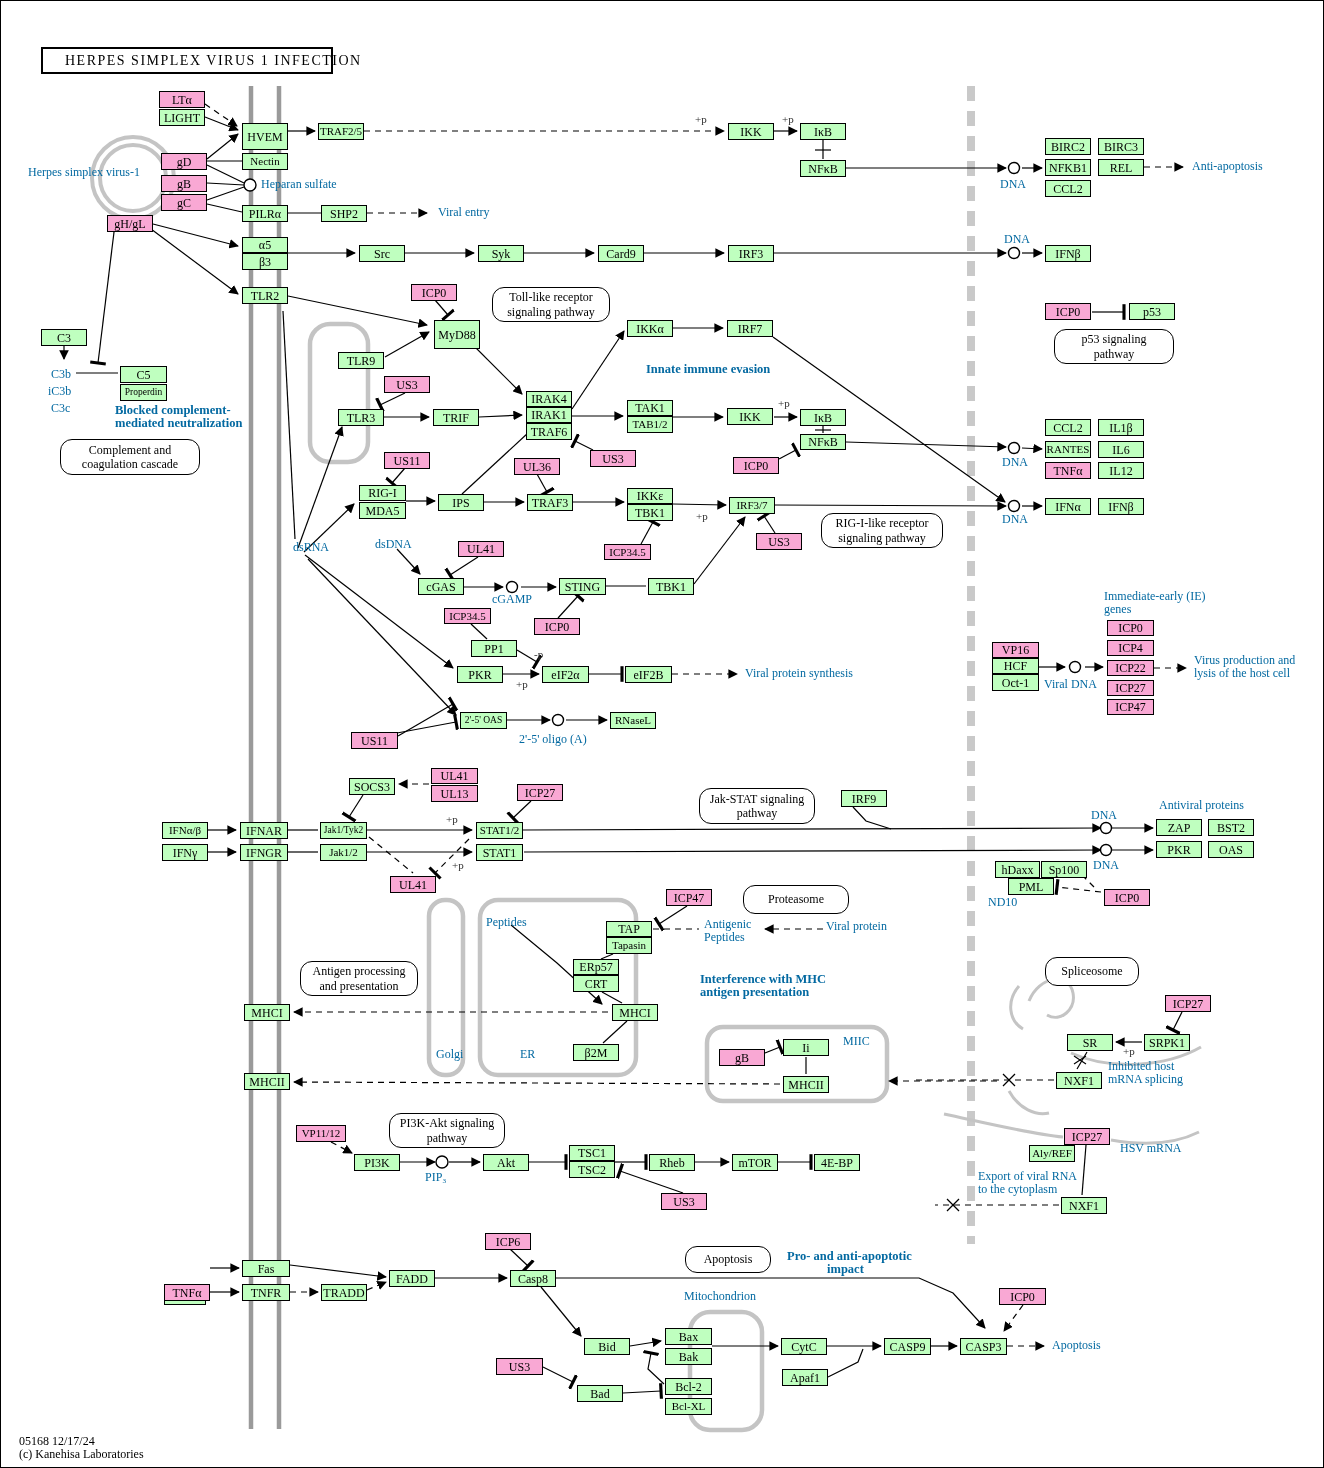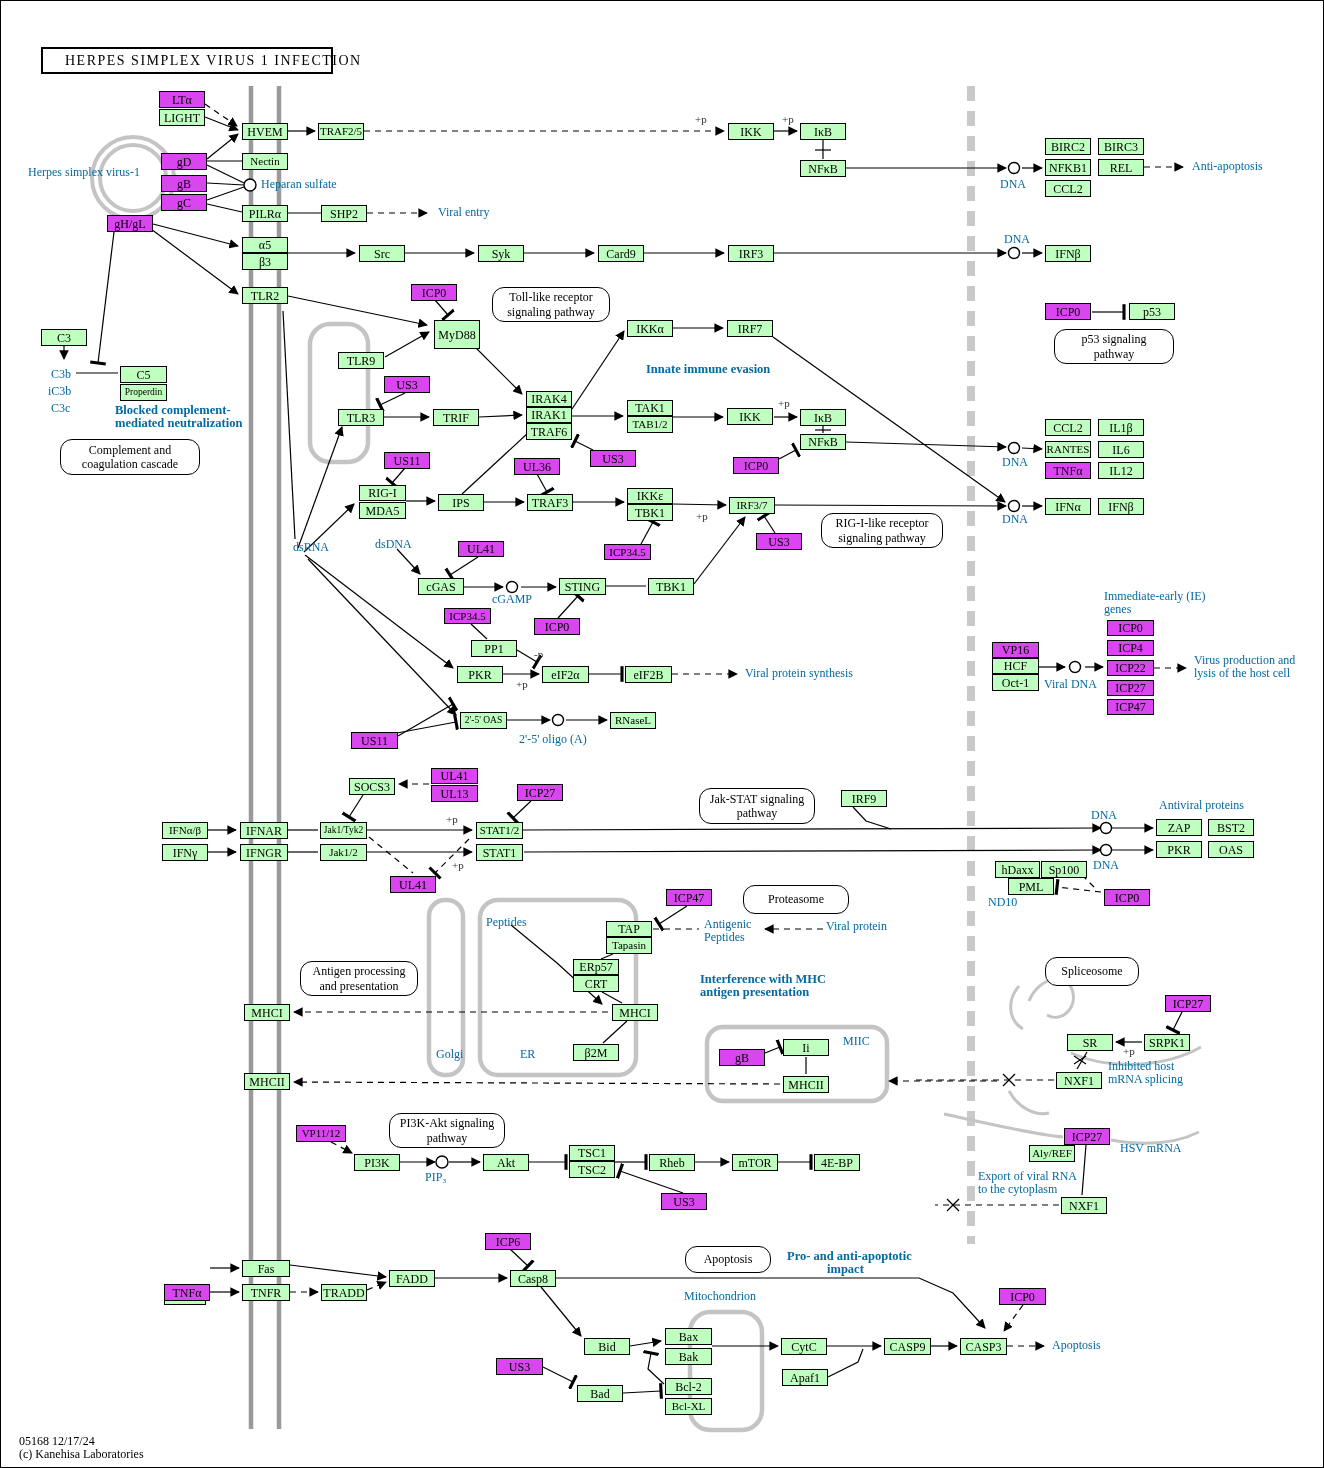--- a/index.html
+++ b/index.html
@@ -5,21 +5,21 @@
   html,body{margin:0;padding:0;background:#fff;}
   #canvas{position:relative;width:1324px;height:1468px;background:#ffffff;
     font-family:"Liberation Serif",serif;border:1px solid #000;box-sizing:border-box;overflow:hidden;}
   #edges-svg{position:absolute;left:0;top:0;z-index:1;pointer-events:none;}
   #title-box{position:absolute;left:40px;top:46px;width:292px;height:27px;border:2px solid #000;
     display:flex;align-items:center;padding-left:22px;box-sizing:border-box;font-size:14px;
     letter-spacing:1.5px;z-index:3;background:#fff;white-space:nowrap;}
   .node{position:absolute;border:1px solid #000;display:flex;align-items:center;justify-content:center;
     font-size:12px;line-height:1;box-sizing:border-box;background:#bfffbf;cursor:pointer;
     white-space:nowrap;overflow:hidden;z-index:3;}
-  .node.white{background:#d946ef;text-align:right;}
+  .node.white{background:#f9a8d4;text-align:right;}
   .node.sm{font-size:9.5px;}
   .node.md{font-size:11px;}
   .txt{position:absolute;font-size:12px;white-space:nowrap;z-index:2;line-height:1.1;color:#0369a1;}
   .txt.b{font-weight:bold;font-size:12.5px;}
   .txt.p{font-size:11px;color:#333;}
   .pbox{position:absolute;border:1px solid #000;border-radius:12px;display:flex;flex-direction:column;
     align-items:center;justify-content:center;font-size:12px;line-height:1.2;background:#fff;
     text-align:center;z-index:3;cursor:pointer;box-sizing:border-box;}
   .footer-line{position:absolute;left:18px;font-size:12px;z-index:3;}
 </style>
@@ -215,21 +215,21 @@
       <circle cx="1074" cy="666" r="5.5" fill="#fff" stroke="#000" stroke-width="1.4"></circle>
       <circle cx="1105" cy="827" r="5.5" fill="#fff" stroke="#000" stroke-width="1.4"></circle>
       <circle cx="1105" cy="849" r="5.5" fill="#fff" stroke="#000" stroke-width="1.4"></circle>
       <circle cx="441" cy="1161" r="6" fill="#fff" stroke="#000" stroke-width="1.4"></circle>
     </svg>
   <div id="title-box">HERPES  SIMPLEX  VIRUS  1  INFECTION</div>
   <div class="footer-line" style="top:1433px">05168 12/17/24</div>
   <div class="footer-line" style="top:1446px">(c) Kanehisa Laboratories</div>
 <div class="node white" style="left: 158px; top: 90px; width: 46px; height: 17px;">LTα</div>
     <div class="node" style="left: 158px; top: 108px; width: 46px; height: 17px;">LIGHT</div>
-    <div class="node" style="left: 241px; top: 122px; width: 46px; height: 17px;">HVEM</div>
+    <div class="node" style="left: 241px; top: 122px; width: 46px; height: 27px;">HVEM</div>
     <div class="node md" style="left: 317px; top: 122px; width: 46px; height: 17px;">TRAF2/5</div>
     <div class="node white" style="left: 160px; top: 152px; width: 46px; height: 17px;">gD</div>
     <div class="node md" style="left: 241px; top: 152px; width: 46px; height: 17px;">Nectin</div>
     <div class="node white" style="left: 160px; top: 174px; width: 46px; height: 17px;">gB</div>
     <div class="node white" style="left: 160px; top: 193px; width: 46px; height: 17px;">gC</div>
     <div class="node white" style="left: 106px; top: 214px; width: 46px; height: 17px;">gH/gL</div>
     <div class="node" style="left: 241px; top: 204px; width: 46px; height: 17px;">PILRα</div>
     <div class="node" style="left: 320px; top: 204px; width: 46px; height: 17px;">SHP2</div>
     <div class="node" style="left: 241px; top: 236px; width: 46px; height: 16px;">α5</div>
     <div class="node" style="left: 241px; top: 252px; width: 46px; height: 17px;">β3</div>

